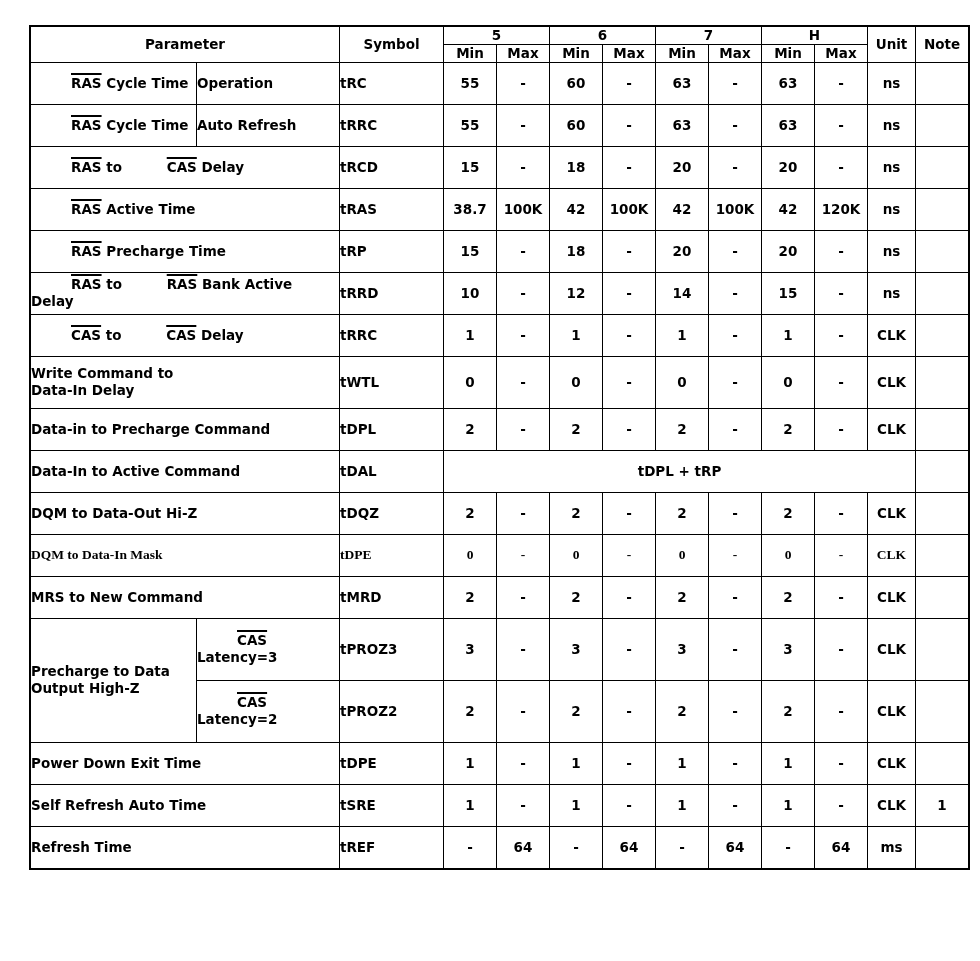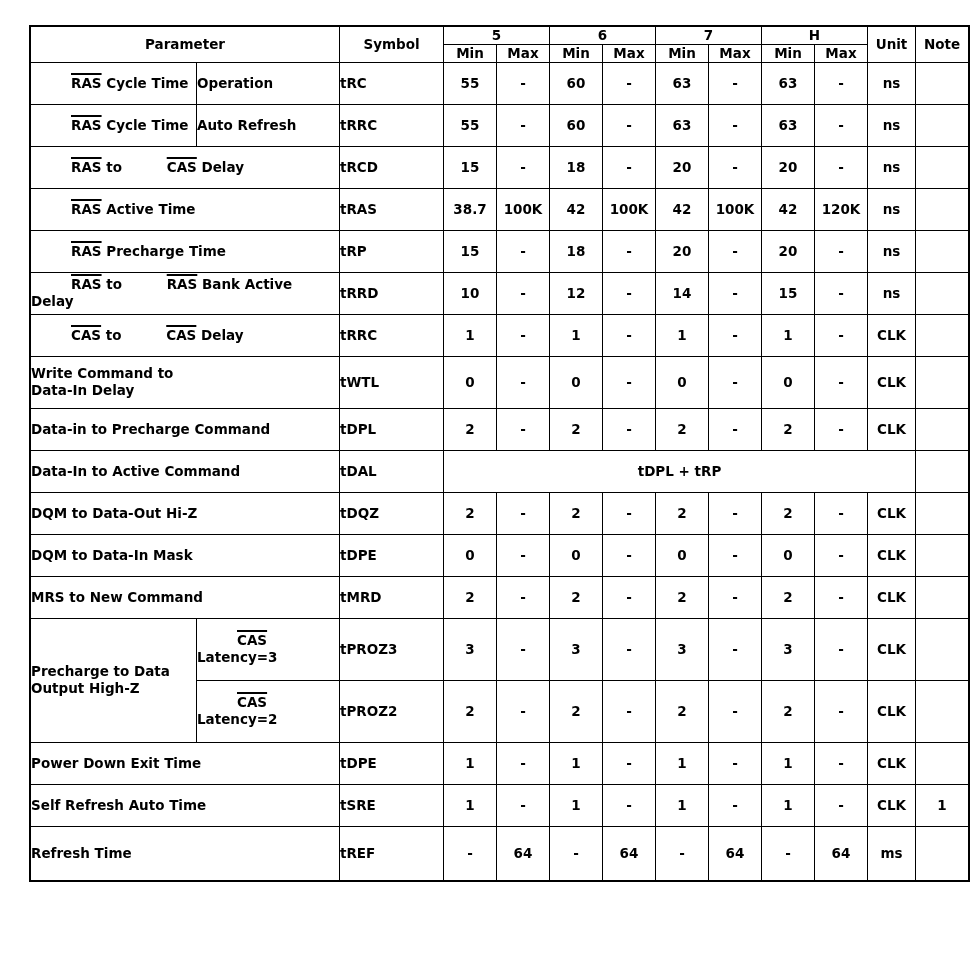--- a/index.html
+++ b/index.html
@@ -290,21 +290,21 @@
           <td class="val">-</td>
           <td class="val">2</td>
           <td class="val">-</td>
           <td class="val">2</td>
           <td class="val">-</td>
           <td class="val">2</td>
           <td class="val">-</td>
           <td class="unit">CLK</td>
           <td class="note"></td>
         </tr>
-        <tr style="height: 42px;">
+        <tr style="height: 42px; font-family: Liberation Serif, serif;">
           <td class="param" colspan="2">DQM to Data-In Mask</td>
           <td class="sym">tDPE</td>
           <td class="val">0</td>
           <td class="val">-</td>
           <td class="val">0</td>
           <td class="val">-</td>
           <td class="val">0</td>
           <td class="val">-</td>
           <td class="val">0</td>
           <td class="val">-</td>
@@ -375,21 +375,21 @@
           <td class="val">-</td>
           <td class="val">1</td>
           <td class="val">-</td>
           <td class="val">1</td>
           <td class="val">-</td>
           <td class="val">1</td>
           <td class="val">-</td>
           <td class="unit">CLK</td>
           <td class="note">1</td>
         </tr>
-        <tr style="height: 54px;">
+        <tr style="height: 42px;">
           <td class="param" colspan="2">Refresh Time</td>
           <td class="sym">tREF</td>
           <td class="val">-</td>
           <td class="val">64</td>
           <td class="val">-</td>
           <td class="val">64</td>
           <td class="val">-</td>
           <td class="val">64</td>
           <td class="val">-</td>
           <td class="val">64</td>

